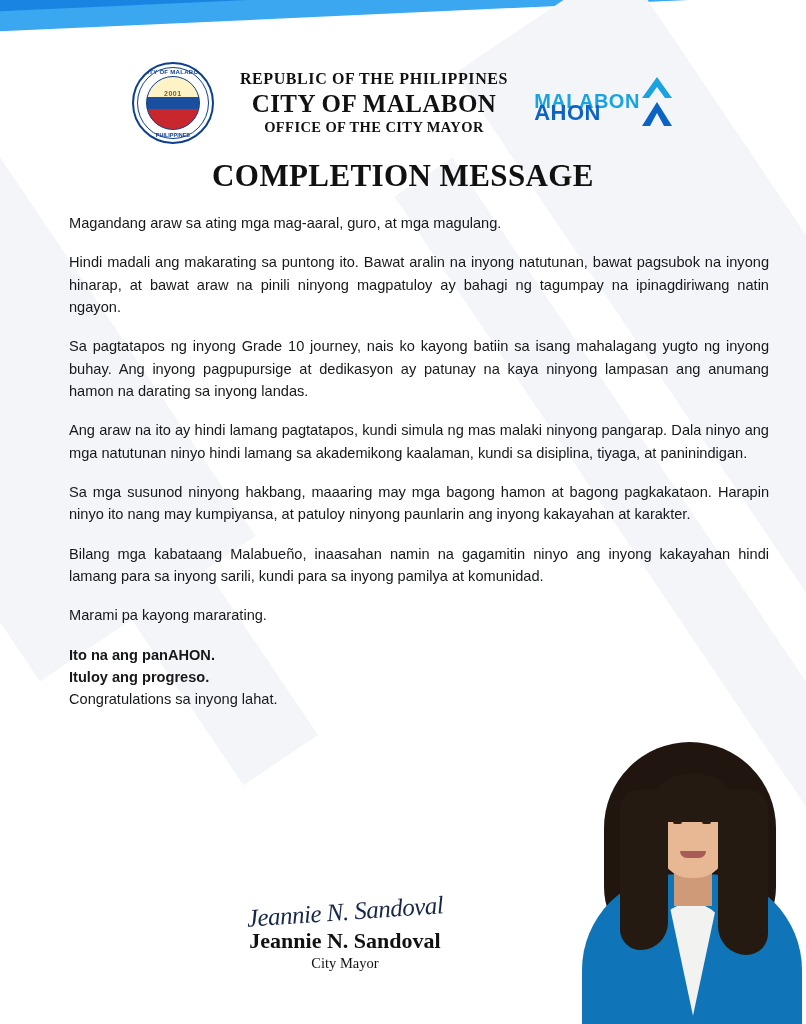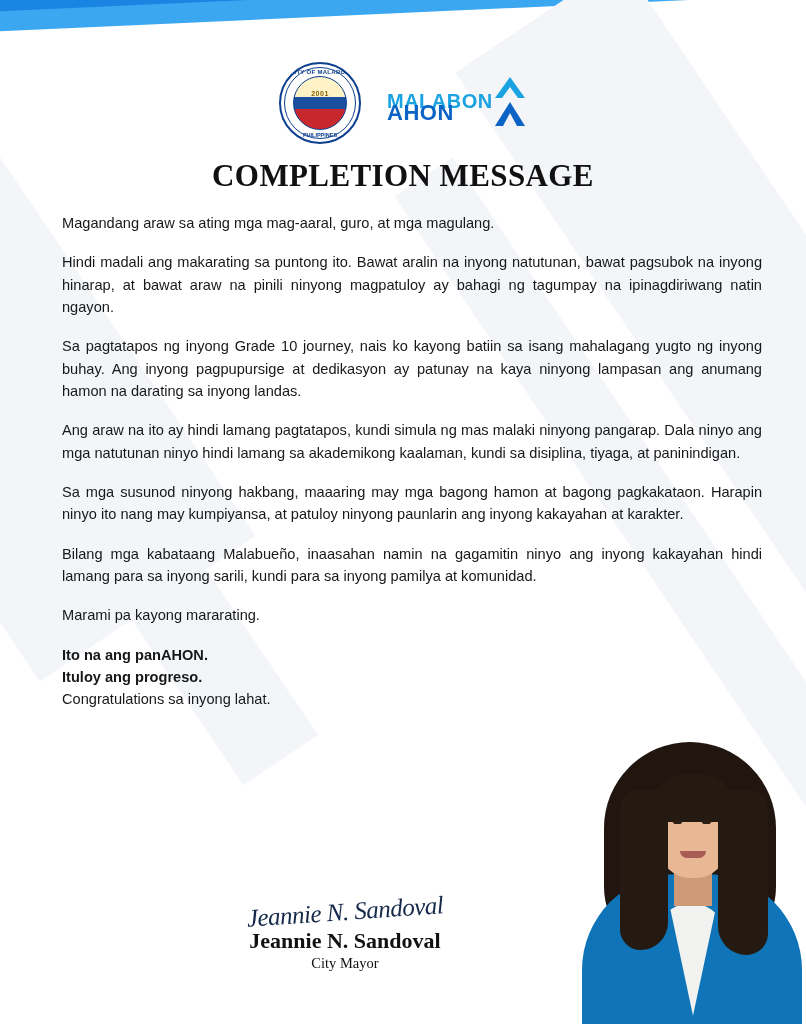--- a/index.html
+++ b/index.html
@@ -199,21 +199,21 @@
     font-size: 31px;
     font-weight: bold;
     letter-spacing: 0.4px;
     color: #111;
   }
 
   
   .body-copy {
     position: absolute;
     top: 212px;
-    left: 62px;
+    left: 69px;
     width: 700px;
     font-size: 14.6px;
     line-height: 1.53;
     color: #17181a;
     text-align: justify;
   }
   .body-copy p {
     margin: 0 0 17px 0;
   }
   .body-copy p.tight {
@@ -376,20 +376,25 @@
 <div class="header">
 
   <div class="seal">
     <div class="seal-ring"></div>
     <div class="seal-inner"></div>
     <div class="seal-top-text">CITY OF MALABON</div>
     <div class="seal-year">2001</div>
     <div class="seal-bot-text">PHILIPPINES</div>
   </div>
 
+  <div class="header-titles">
+    <div class="hdr-line1">REPUBLIC OF THE PHILIPPINES</div>
+    <div class="hdr-line2">CITY OF MALABON</div>
+    <div class="hdr-line3">OFFICE OF THE CITY MAYOR</div>
+  </div>
 
   <div class="brand-logo">
     <div class="brand-malabon">MALABON</div>
     <div class="brand-ahon">AHON</div>
     <span class="chev" style="top:2px;">
       <svg width="34" height="26" viewBox="0 0 34 26" aria-hidden="true">
         <path d="M2 24 L17 3 L32 24 L25 24 L17 13 L9 24 Z" fill="#1aa3e0"></path>
       </svg>
     </span>
     <span class="chev" style="top:26px;">

